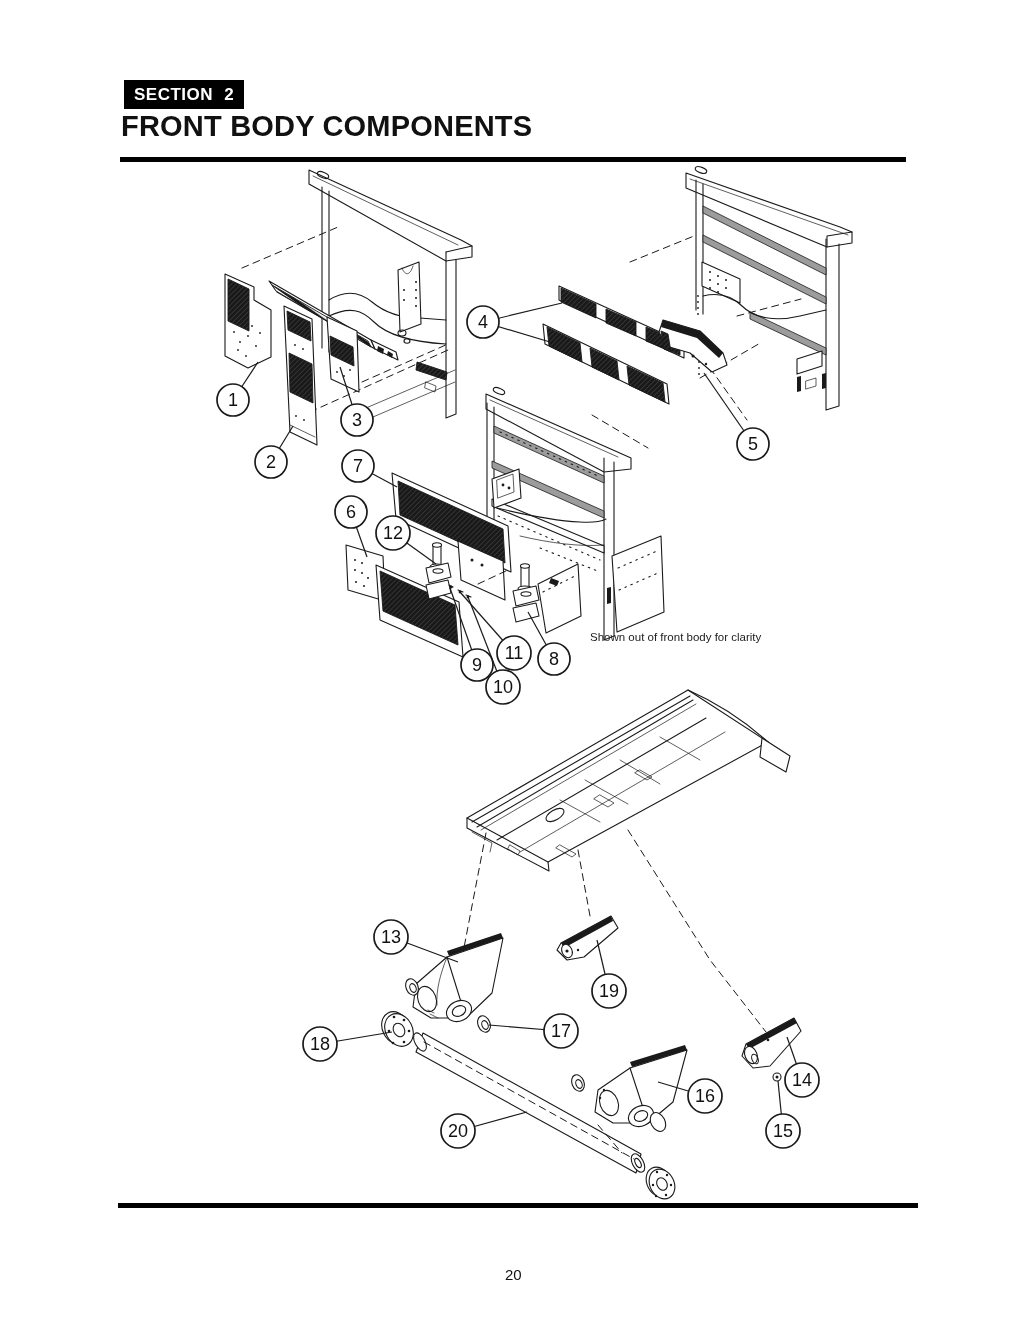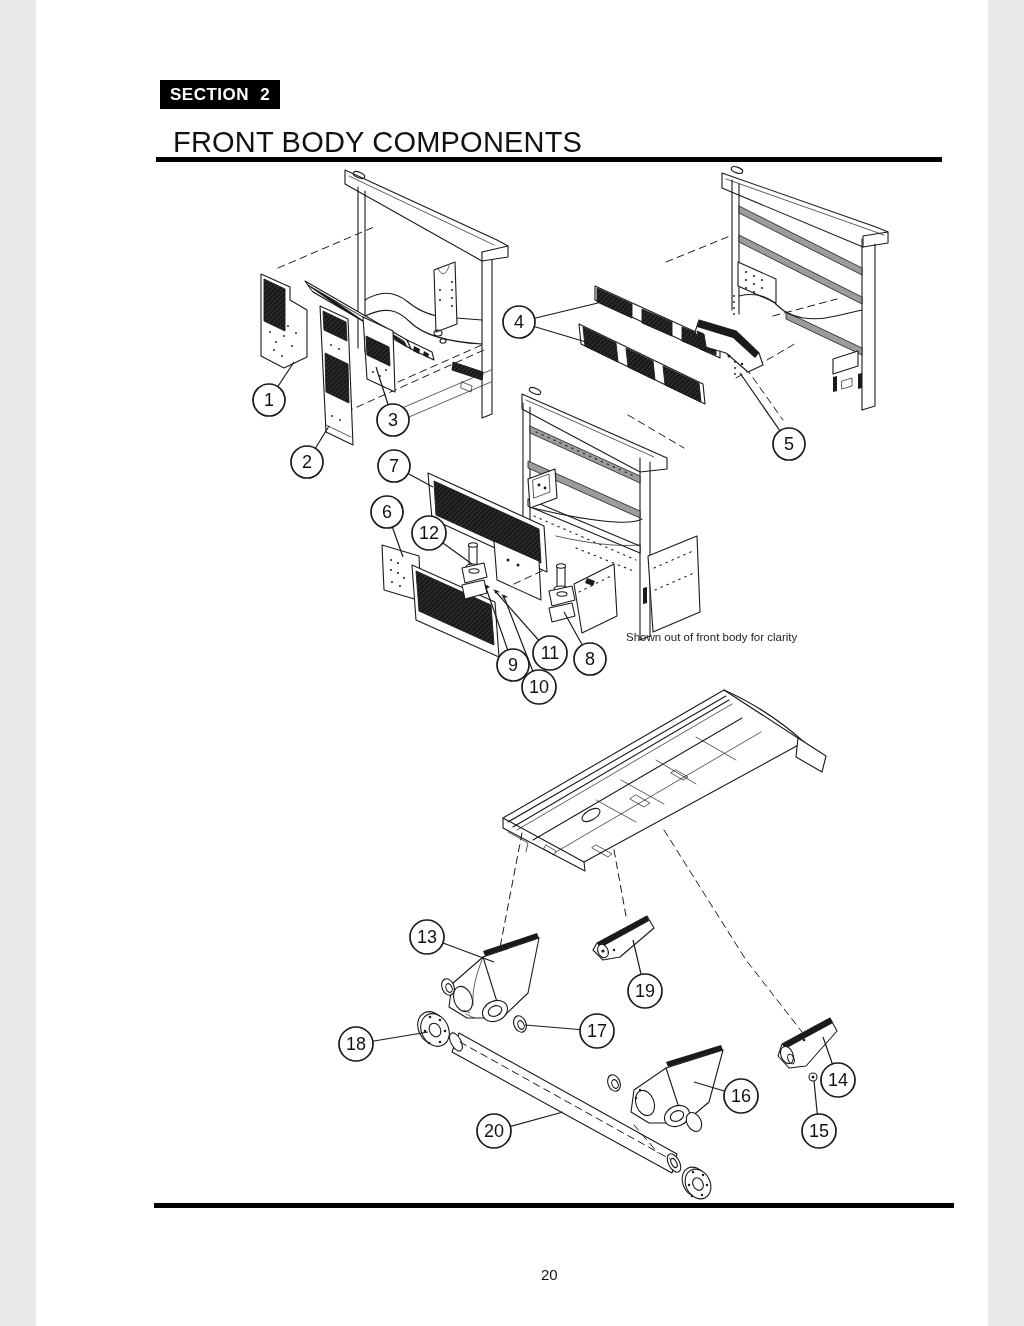--- a/index.html
+++ b/index.html
@@ -1,22 +1,22 @@
 <!DOCTYPE html>
 <html><head>
 <meta charset="utf-8">
 <style>
   html,body{margin:0;padding:0;background:#e8e8e8;}
-  .page{position:relative;width:952px;height:1326px;margin:0 auto;background:#fff;
+  .page{position:relative;width:1024px;height:1326px;margin:0 auto;background:#fff;
         font-family:"Liberation Sans",sans-serif;color:#111;overflow:hidden;}
   .hdr{position:absolute;left:0;top:0;width:100%;z-index:2;}
   .section-badge{position:absolute;left:124px;top:80px;width:120px;height:29px;background:#000;
         color:#fff;font-size:17px;font-weight:bold;line-height:29px;padding-left:10px;
         box-sizing:border-box;word-spacing:6px;letter-spacing:.5px;}
-  .page-title{position:absolute;left:121px;top:110px;margin:16px;font-size:29px;font-weight:normal;
+  .page-title{position:absolute;left:121px;top:110px;margin:0;font-size:29px;font-weight:bold;
         letter-spacing:.2px;white-space:nowrap;}
   .rule-top{position:absolute;left:120px;top:157px;width:786px;height:5px;background:#000;}
   .rule-bottom{position:absolute;left:118px;top:1203px;width:800px;height:5px;background:#000;}
   .footer-text{position:absolute;left:121px;top:1266px;font-size:15px;color:#111;white-space:nowrap;}
   .footer-page{position:absolute;left:505px;top:1266px;font-size:15px;color:#111;}
   svg.diagram{position:absolute;left:0;top:0;z-index:1;}
   .ln{fill:none;stroke:#1a1a1a;stroke-width:1.1;stroke-linejoin:round;stroke-linecap:round;}
   .thin{stroke-width:.7;}
   .white{fill:#fff;stroke:#1a1a1a;stroke-width:1.1;stroke-linejoin:round;}
   .mesh{fill:url(#mesh);stroke:#1a1a1a;stroke-width:.9;}

